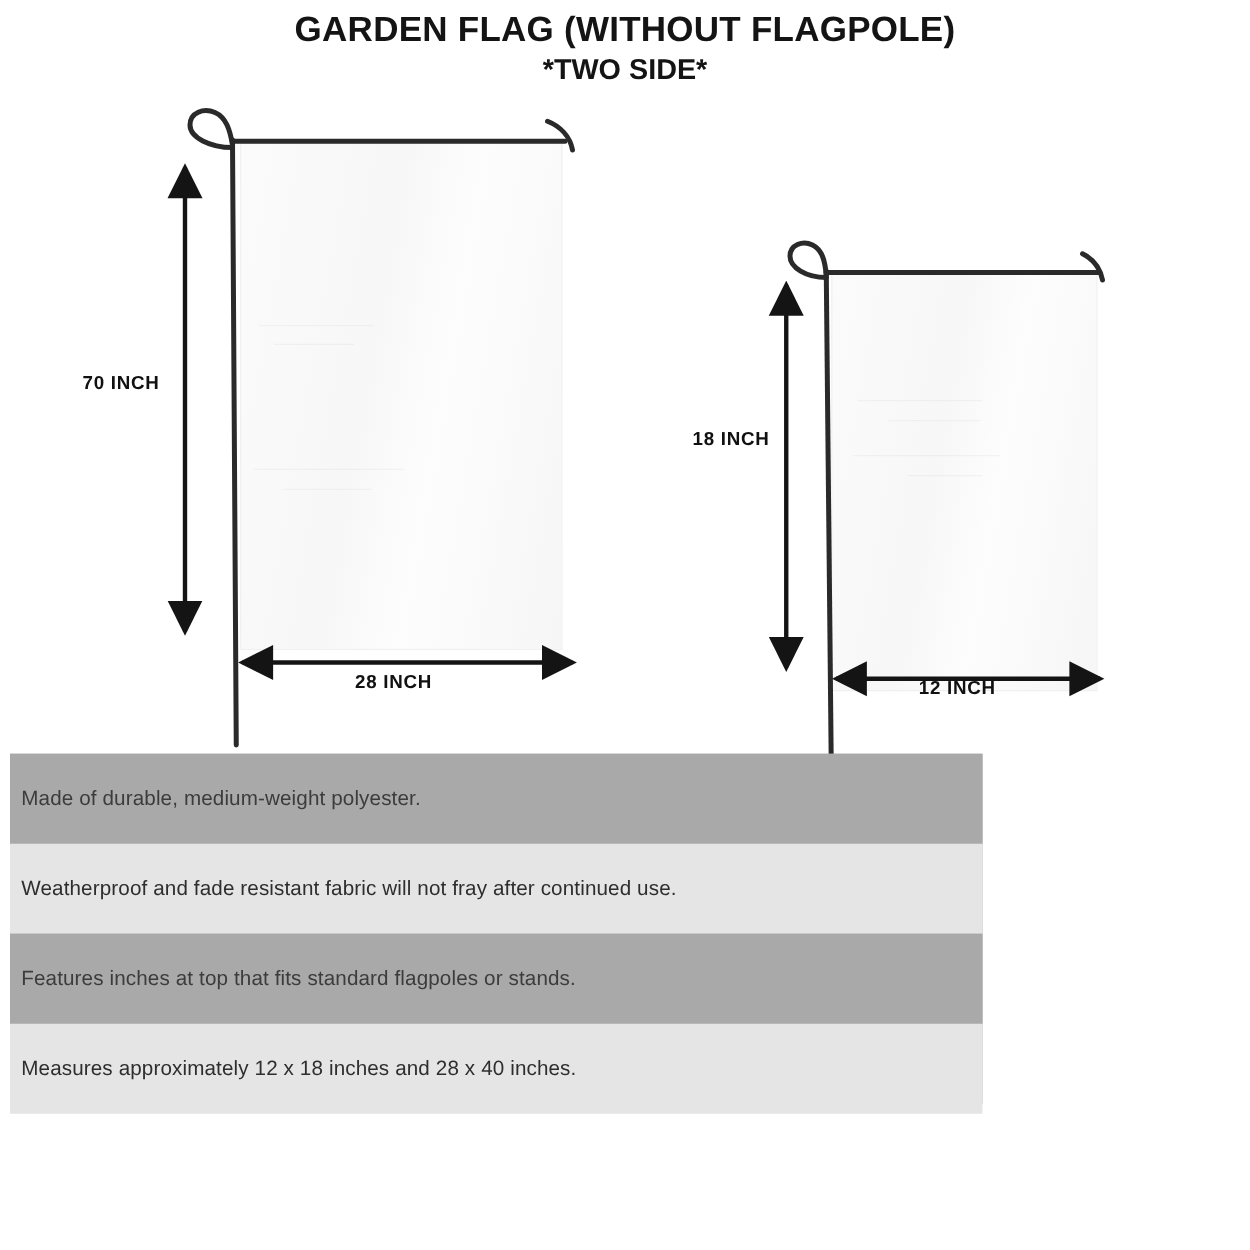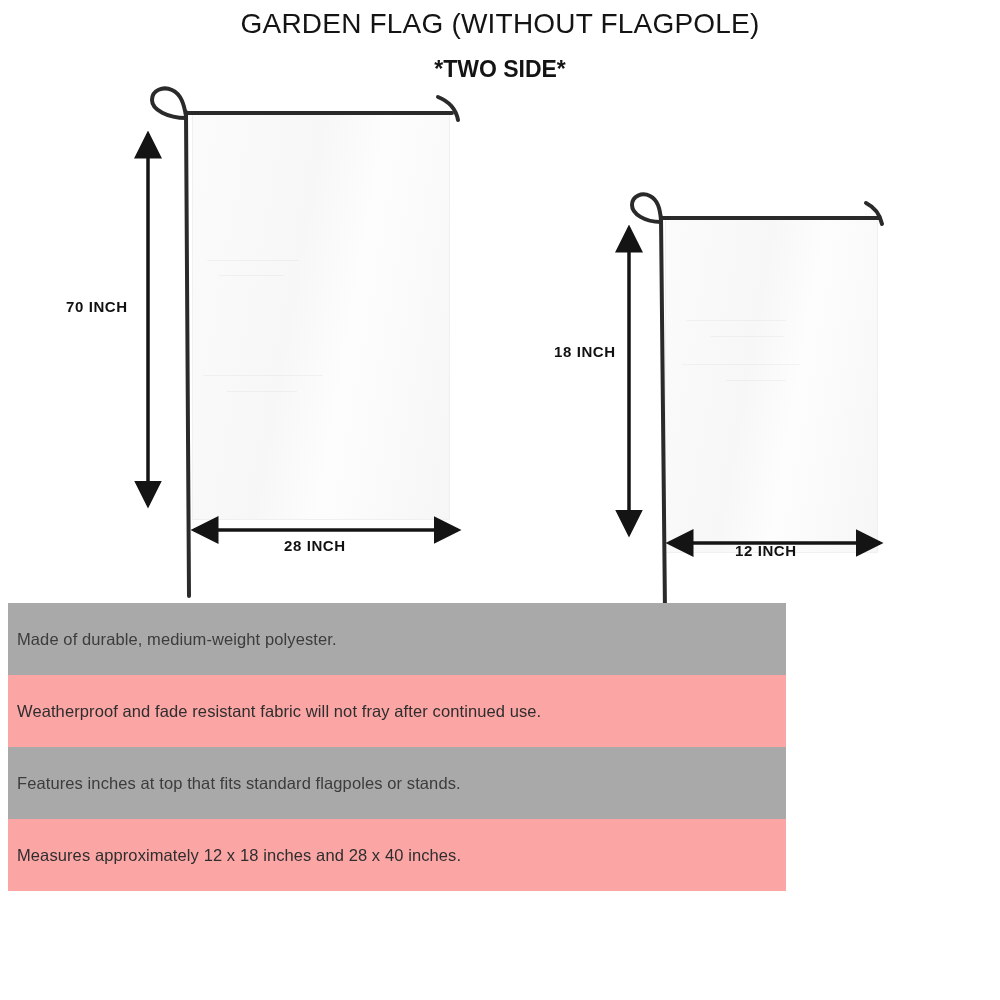--- a/index.html
+++ b/index.html
@@ -19,30 +19,30 @@
   
   #title-block {
     position: absolute;
     top: 8px;
     left: 0;
     width: 1000px;
     text-align: center;
   }
   #title-main {
     font-size: 28px;
-    font-weight: normal;
+    font-weight: bold;
     letter-spacing: 0.2px;
     line-height: 1.15;
     color: #141414;
   }
   #title-sub {
     font-size: 23px;
     font-weight: bold;
     line-height: 1.2;
-    margin-top: 16px;
+    margin-top: 2px;
     color: #141414;
   }
 
   
   #diagram {
     position: absolute;
     top: 0;
     left: 0;
     width: 1000px;
     height: 1000px;
@@ -101,21 +101,21 @@
     display: flex;
     align-items: center;
     padding-left: 9px;
     box-sizing: border-box;
     font-size: 16.5px;
     color: #3b3b3b;
     font-family: "Liberation Sans", sans-serif;
     letter-spacing: 0.1px;
   }
   .feature-row.shaded { background: #a9a9a9; color: #3c3c3c; }
-  .feature-row.plain  { background: #fca5a5; color: #2e2e2e; }
+  .feature-row.plain  { background: #e5e5e5; color: #2e2e2e; }
   .feature-row.plain::after {
     content: "";
     position: absolute;
     right: 0;
     width: 0;
   }
   
   #features-bg {
     position: absolute;
     left: 8px;

